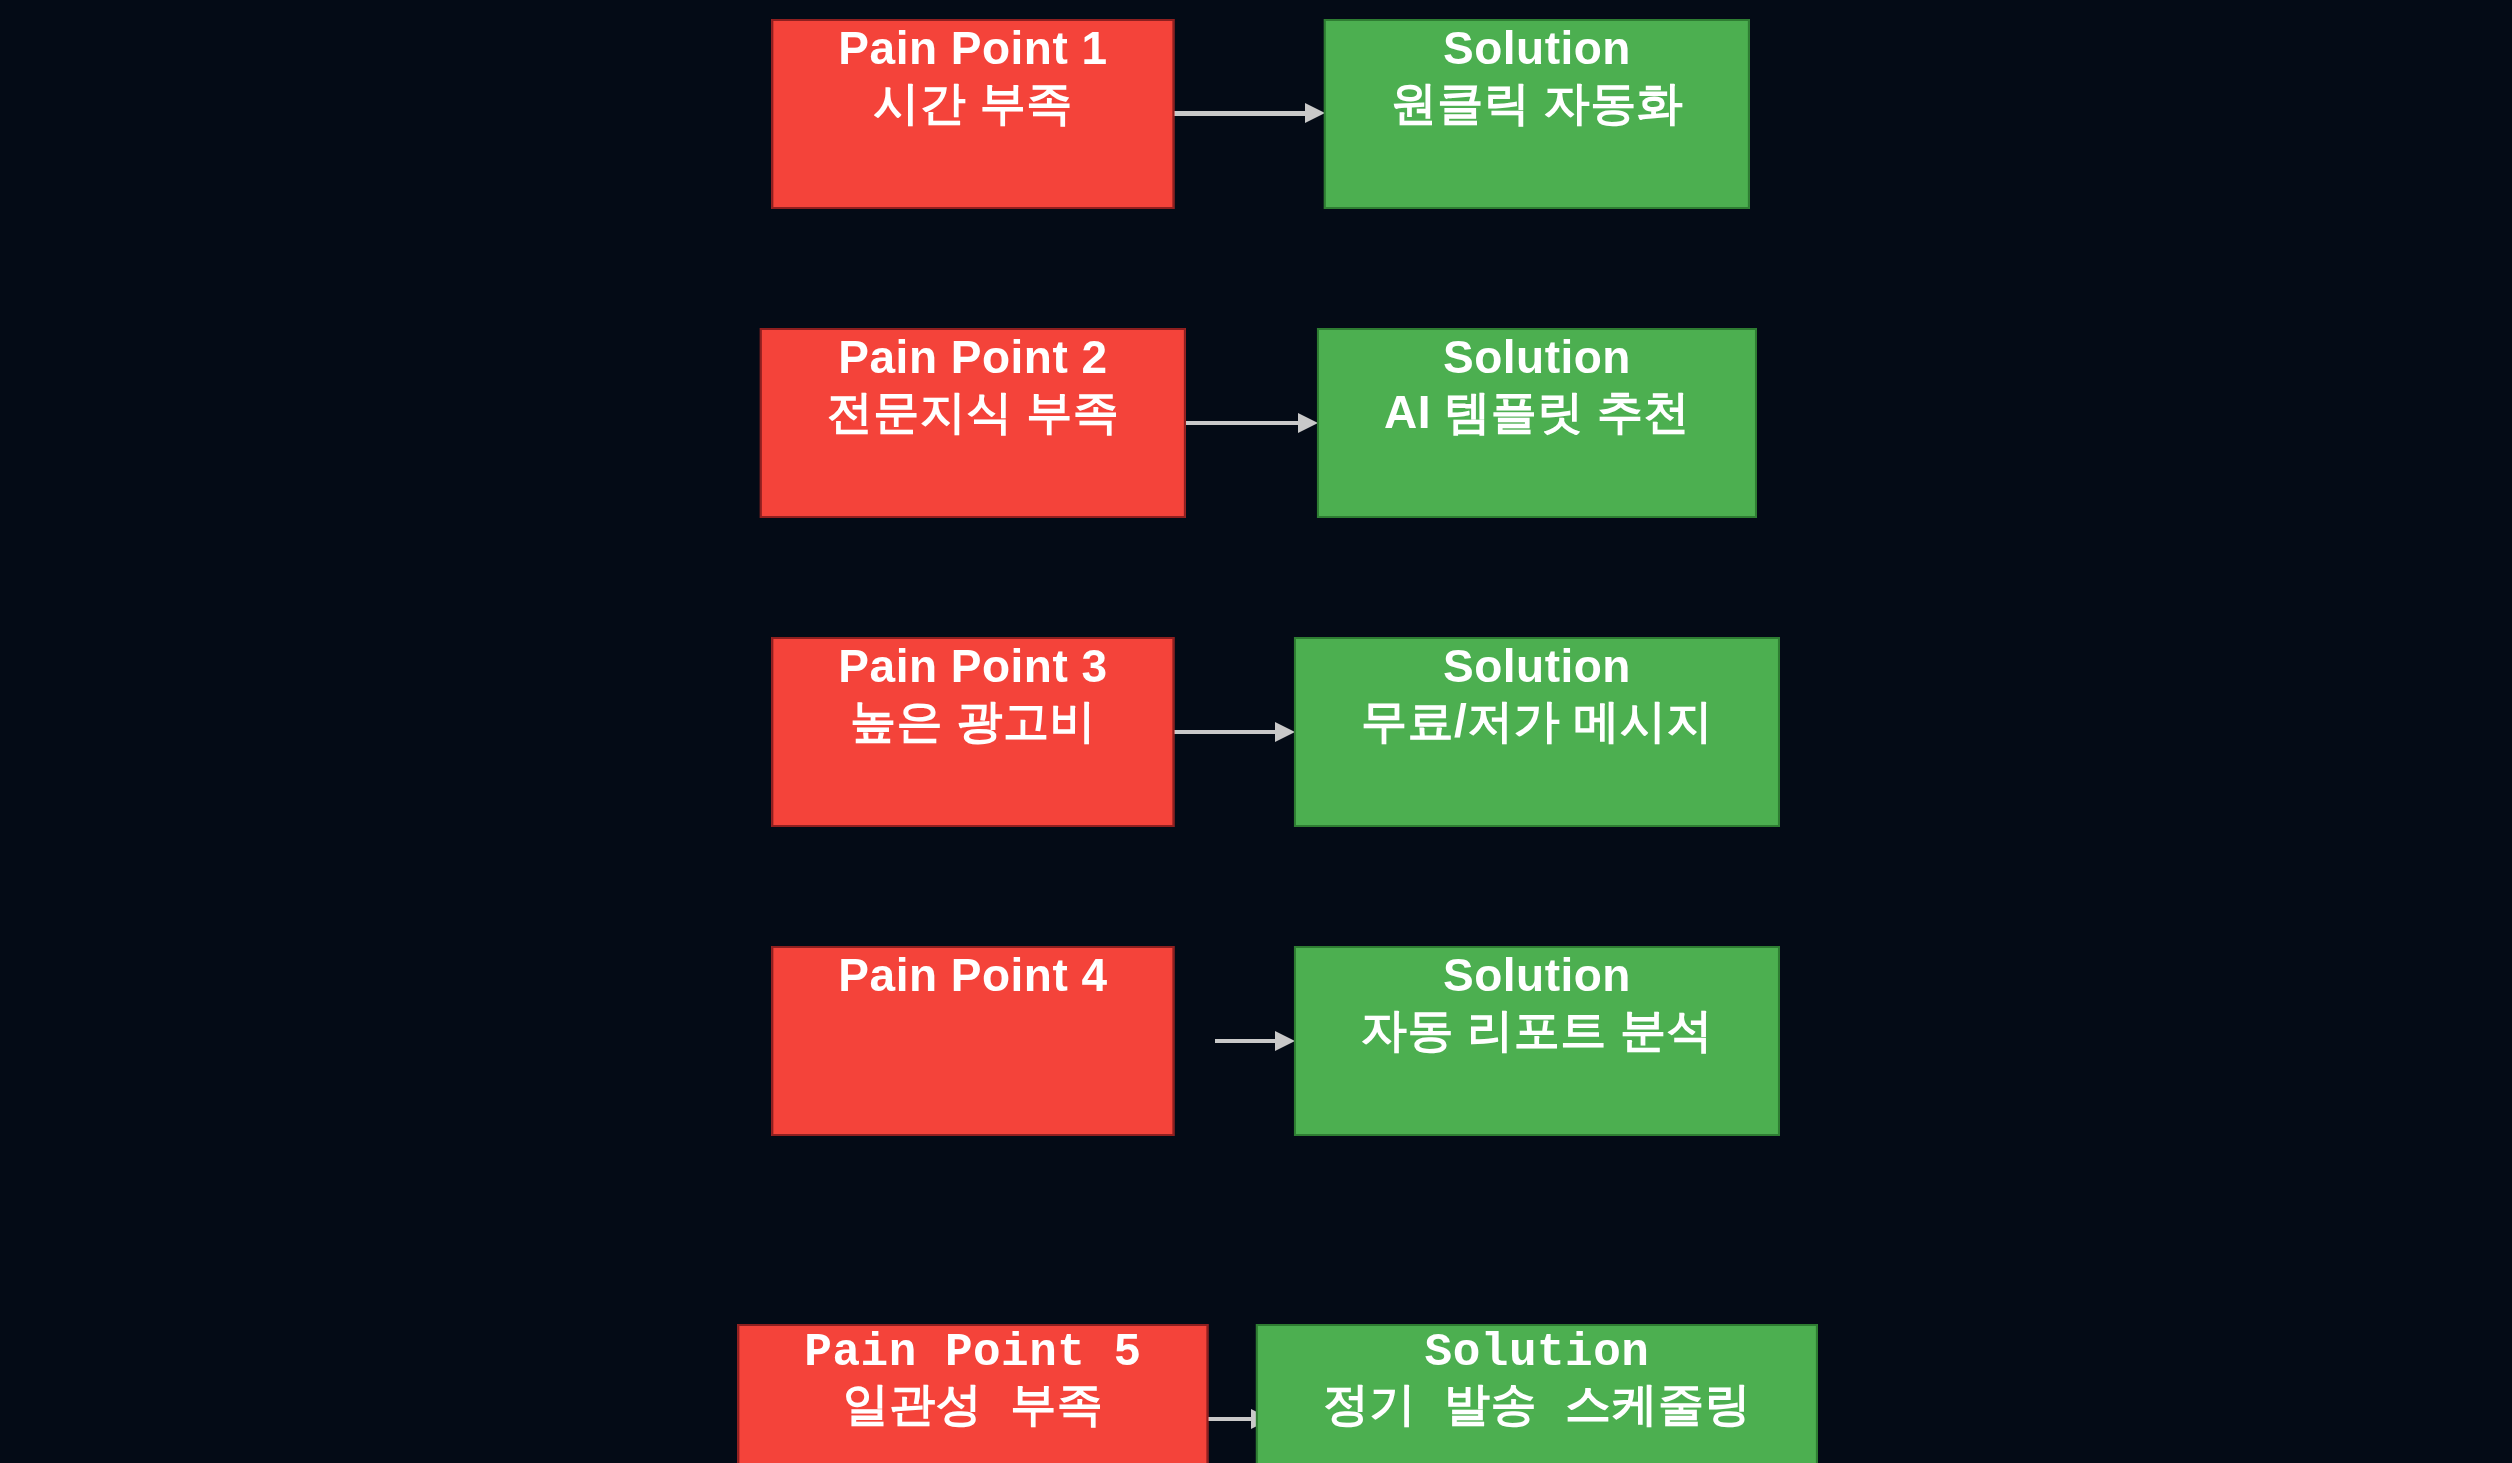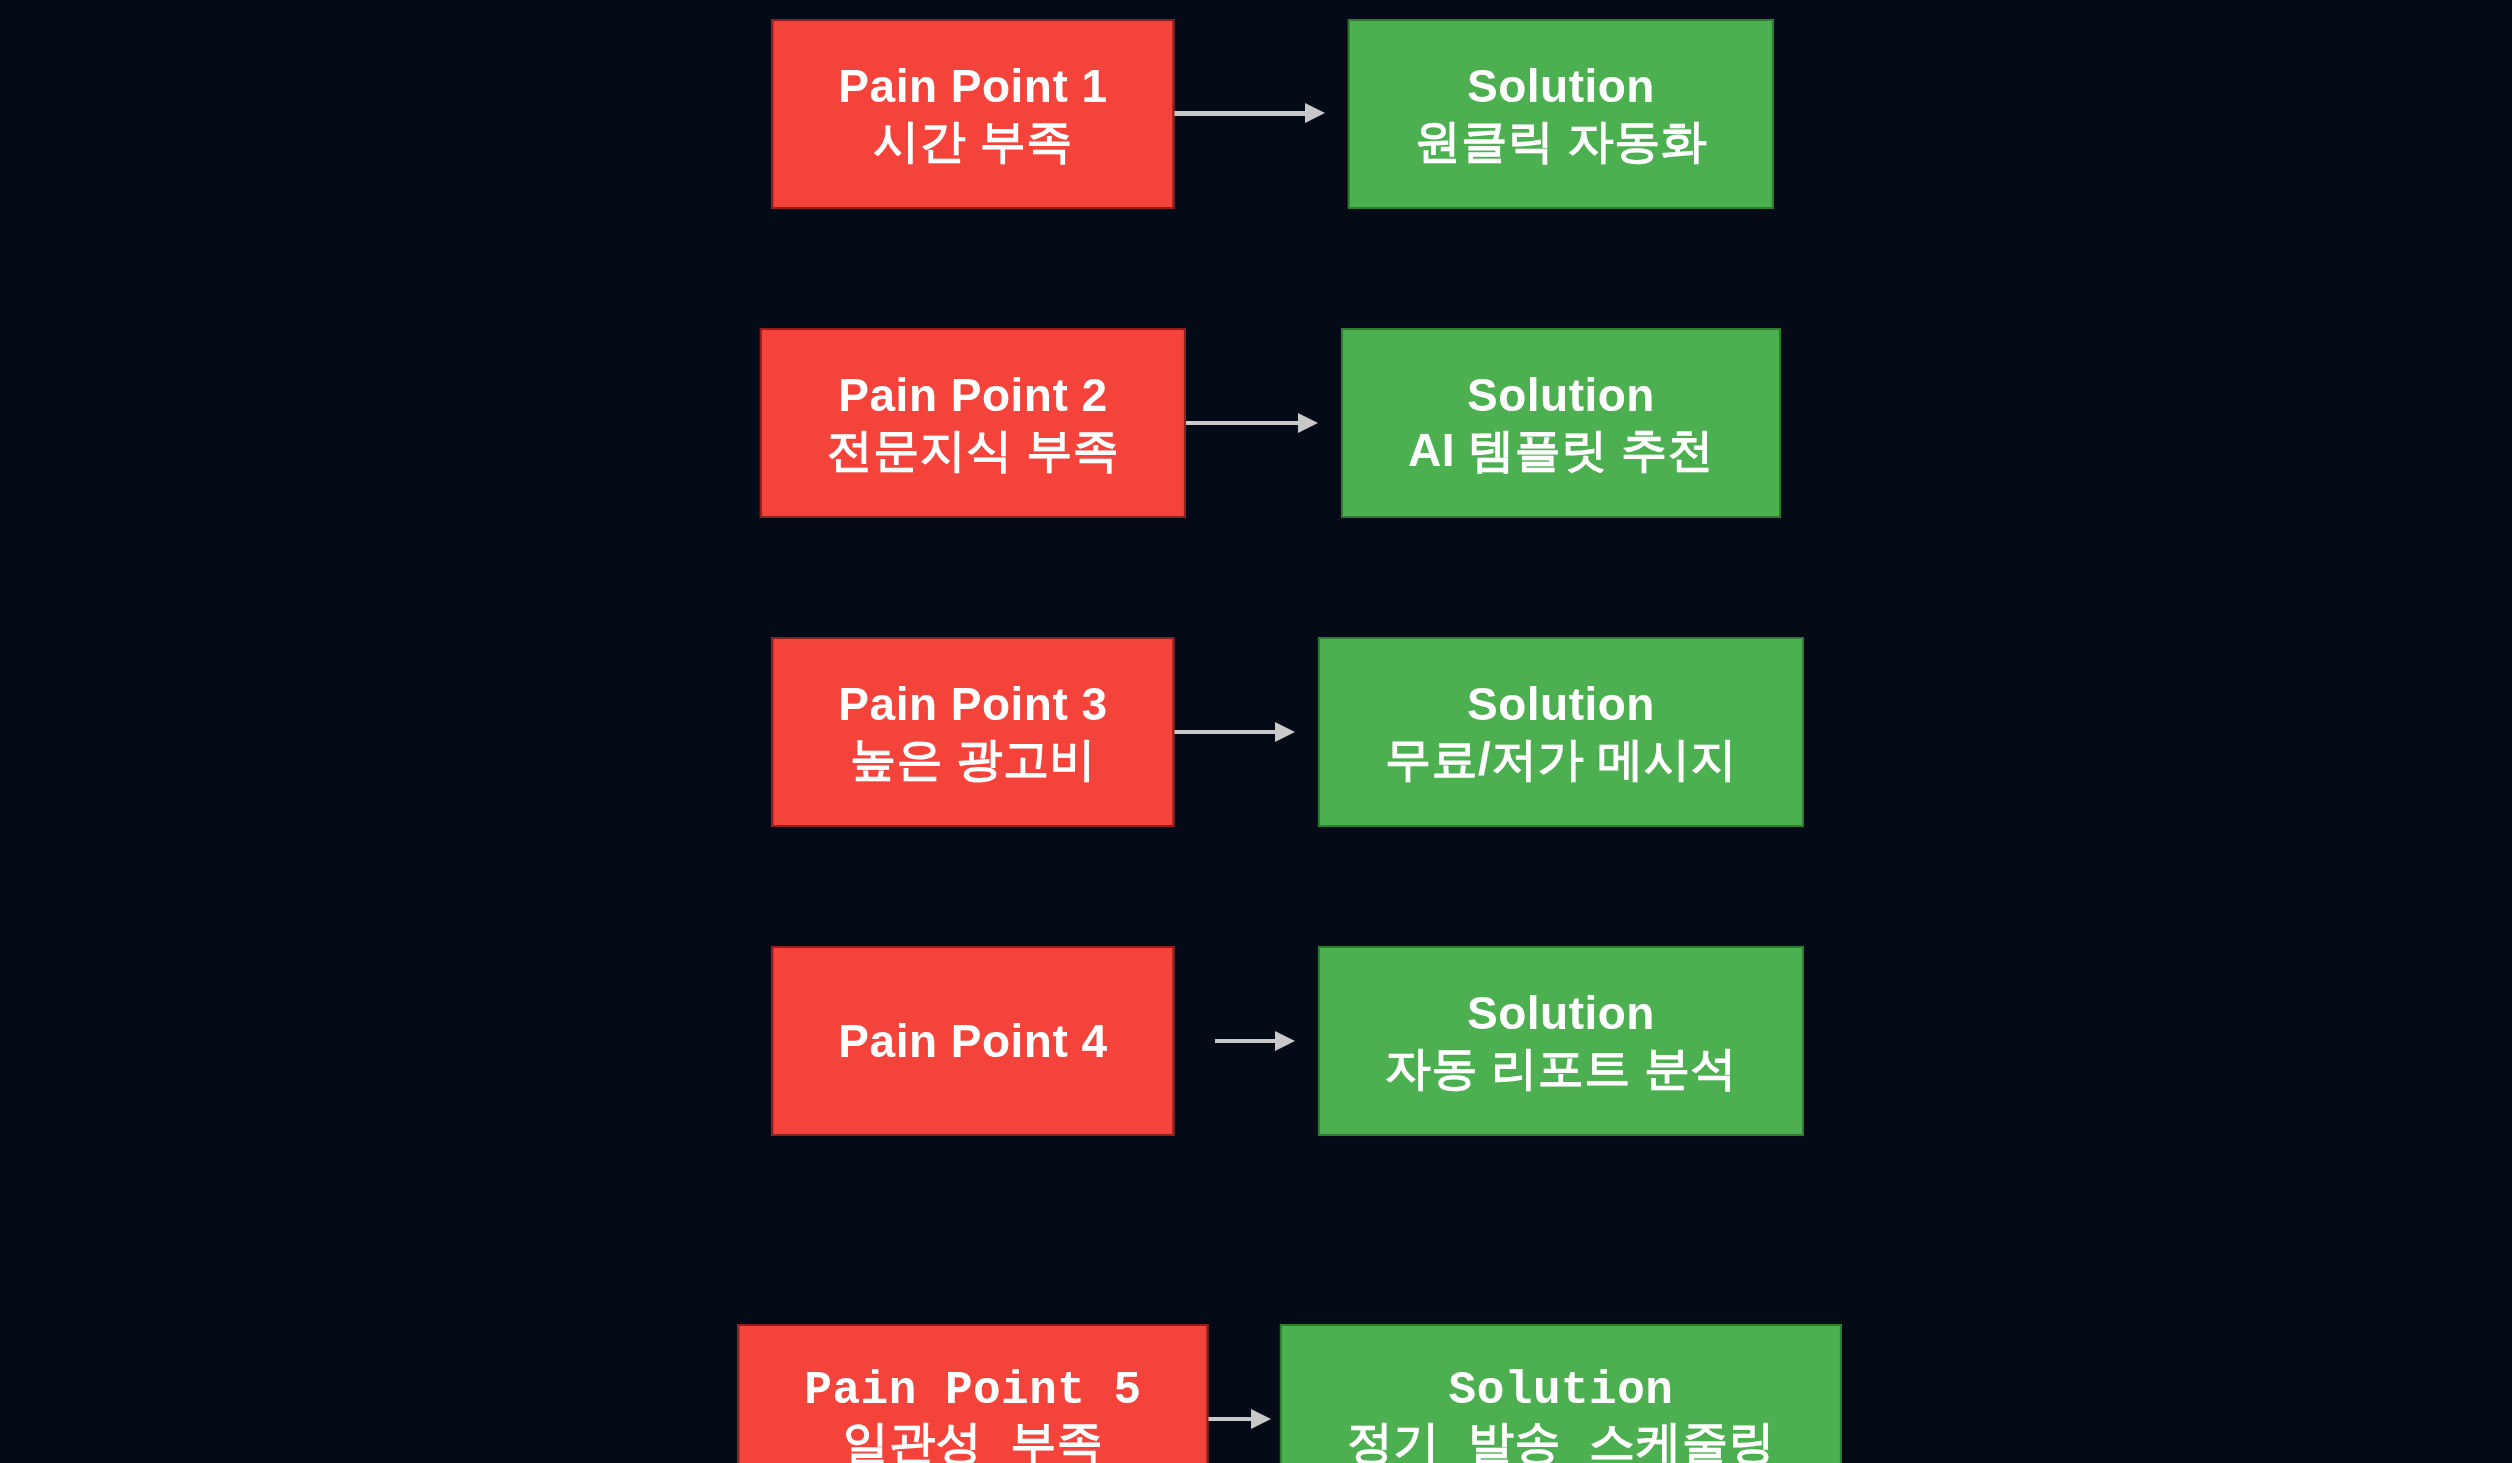--- a/index.html
+++ b/index.html
@@ -28,21 +28,20 @@
   .row-4 { top: 946px; padding-left: 40px; }
   .row-5 { top: 1324px; font-family: Liberation Mono, monospace; }
 
   .box {
     position: absolute;
     top: 0;
     height: 190px;
     box-sizing: border-box;
     display: flex;
     flex-direction: column;
-    justify-content: center;
     align-items: center;
     padding: 0 65px;
     white-space: nowrap;
     border: 2.8px solid;
     z-index: 1;
   }
   .box .box-title,
   .box .box-desc {
     color: var(--text);
     font-size: 46px;
@@ -55,21 +54,20 @@
     left: 973px;
     transform: translateX(-50%);
     background: var(--pain-fill);
     border-color: var(--pain-border);
   }
   .solution {
     left: 1537px;
     transform: translateX(-50%);
     background: var(--sol-fill);
     border-color: var(--sol-border);
-    margin-left: 24px;
   }
 
   .arrow {
     position: absolute;
     top: 50%;
     height: 20.3px;
     margin-top: -10.2px;
     z-index: 0;
   }
   .arrow-line {

